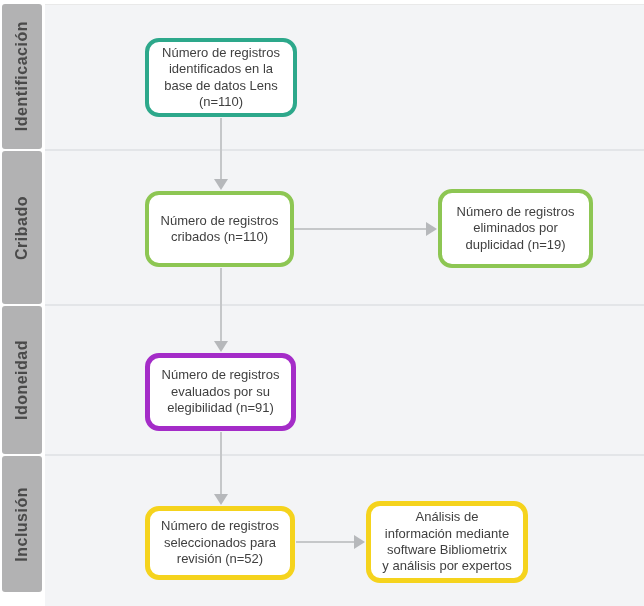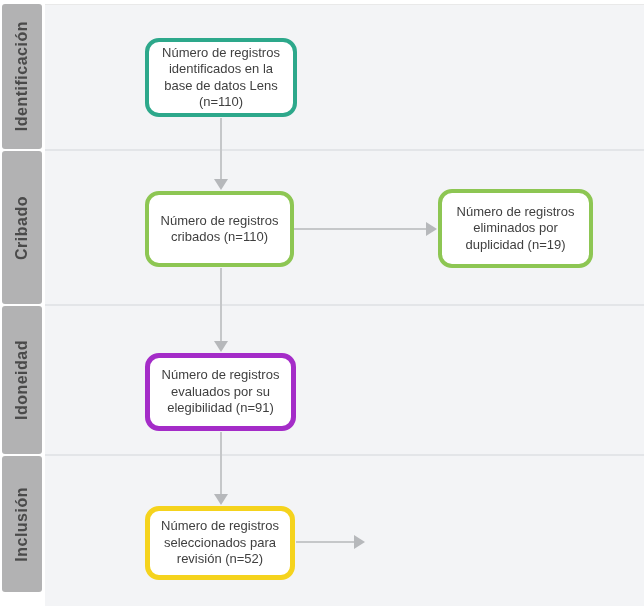--- a/index.html
+++ b/index.html
@@ -151,14 +151,20 @@
   <div class="fbox box-eligible">
     <span class="btext">Número de registros
 evaluados por su
 elegibilidad (n=91)</span>
   </div>
   <div class="fbox box-selected">
     <span class="btext">Número de registros
 seleccionados para
 revisión (n=52)</span>
   </div>
+  <div class="fbox box-analysis">
+    <span class="btext">Análisis de
+información mediante
+software Bibliometrix
+y análisis por expertos</span>
+  </div>
 
 </div>
 
 </body></html>

